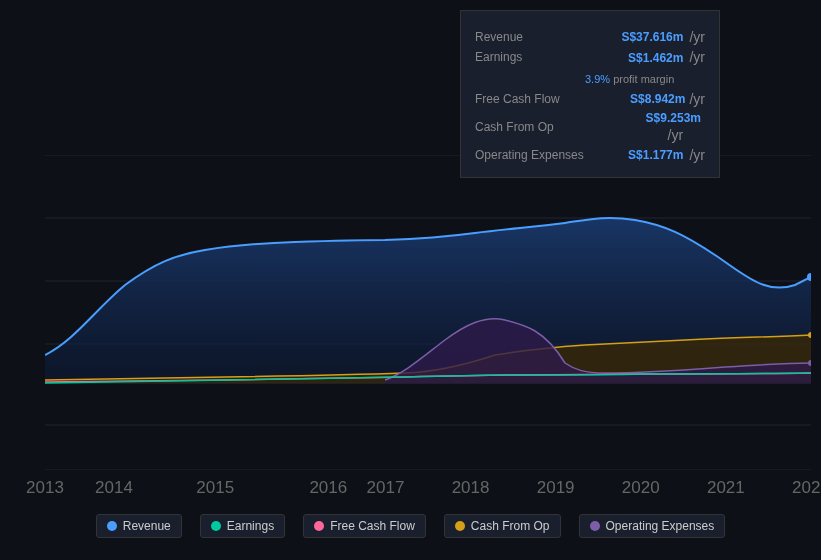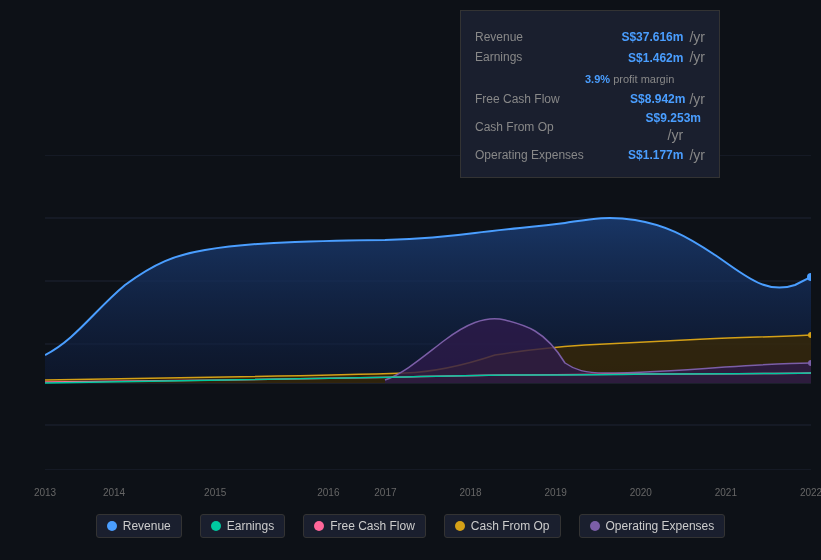--- a/index.html
+++ b/index.html
@@ -68,21 +68,21 @@
       left: 5px;
       color: #666;
       font-size: 11px;
     }
 
     
     .x-label {
       position: absolute;
       bottom: 58px;
       color: #666;
-      font-size: 10px;
+      font-size: 17px;
       transform: translateX(-50%);
     }
 
     
     .legend {
       position: absolute;
       bottom: 18px;
       left: 0;
       right: 0;
       display: flex;
@@ -124,21 +124,21 @@
             <span class="tooltip-unit">/yr</span>
           </span>
         </div>
         <div class="tooltip-row">
           <span class="tooltip-label">Earnings</span>
           <span style="display: flex; align-items: flex-end; gap: 2px;">
             <span class="tooltip-value">S$1.462m</span>
             <span class="tooltip-unit">/yr</span>
           </span>
         </div>
-        <div style="padding-left: 110px; margin-bottom: 4px;"><span style="color: rgb(74, 158, 255); font-weight: bold; font-size: 11px;">3.9%</span><span style="color: rgb(136, 136, 136); font-size: 11px;"> profit margin</span></div>
+        <div style="padding-left: 110px; margin-bottom: 4px;"><span style="color: rgb(74, 158, 255); font-weight: normal; font-size: 11px;">3.9%</span><span style="color: rgb(136, 136, 136); font-size: 11px;"> profit margin</span></div>
         <div class="tooltip-row">
           <span class="tooltip-label">Free Cash Flow</span>
           <span style="display: flex; align-items: center; gap: 0;">
             <span class="tooltip-value">S$8.942m</span>
             <span class="tooltip-unit">/yr</span>
           </span>
         </div>
         <div class="tooltip-row">
           <span class="tooltip-label">Cash From Op</span>
           <span style="display: flex; align-items: center; gap: 2px; flex-direction: column;">

